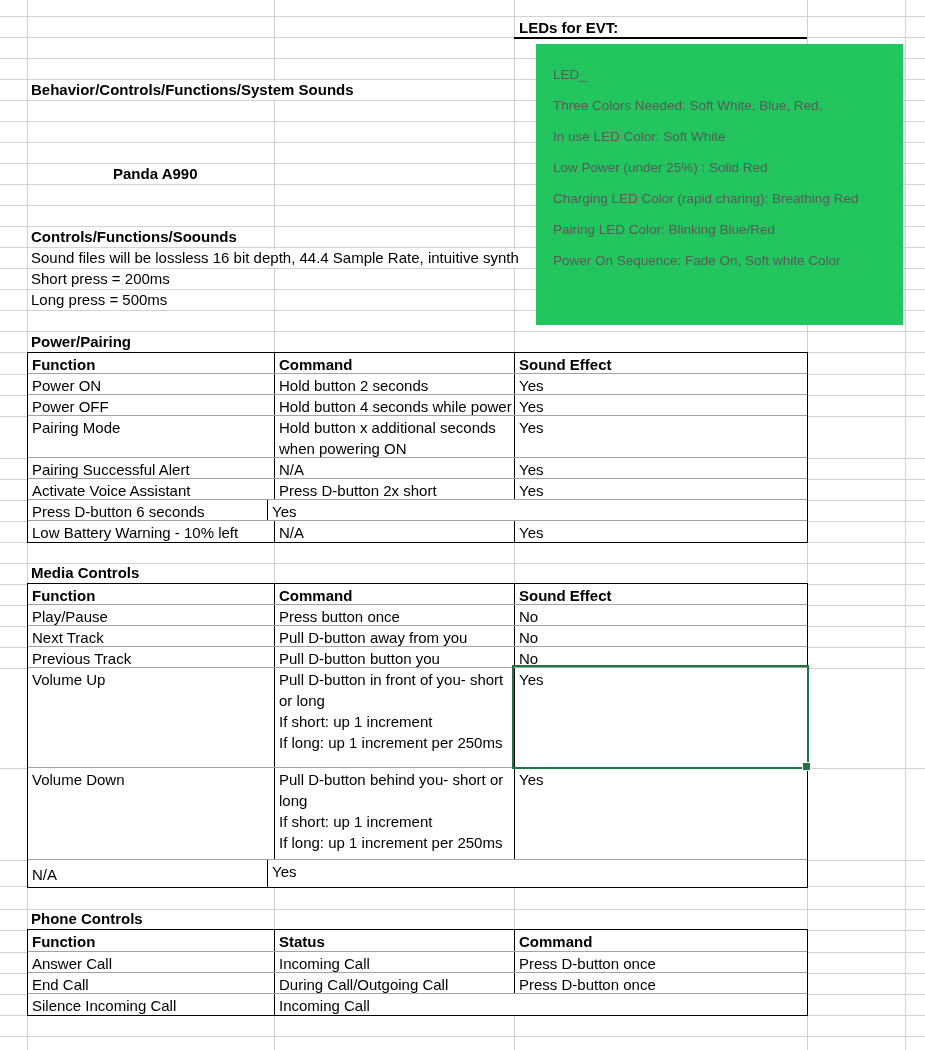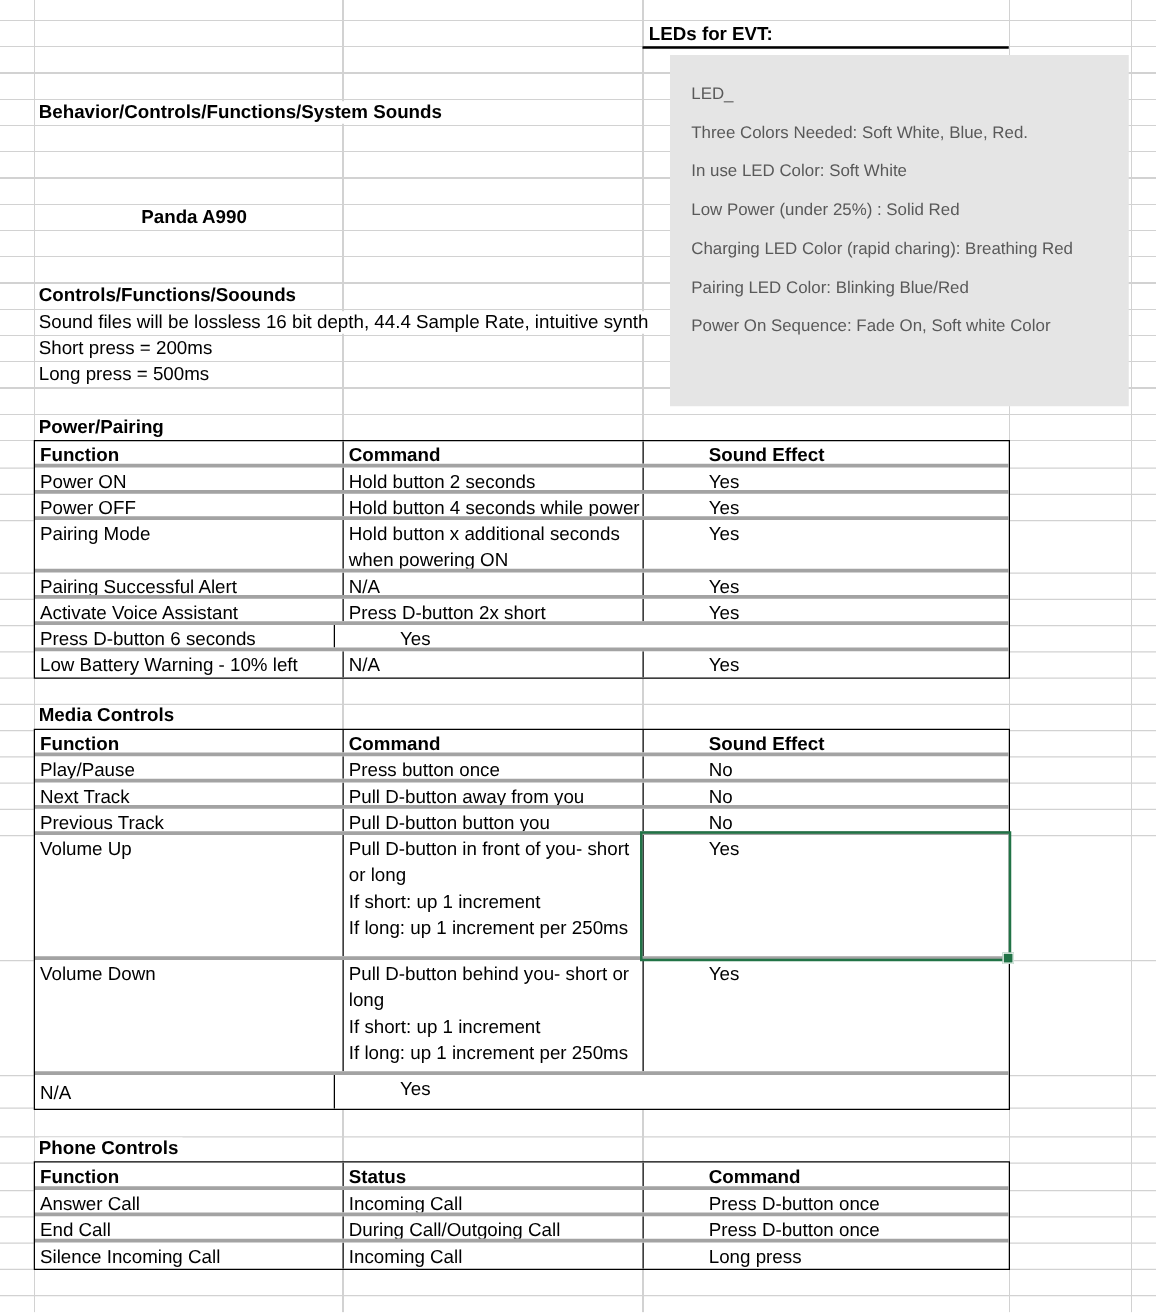--- a/index.html
+++ b/index.html
@@ -21,33 +21,33 @@
     position:absolute;left:0;top:-4px;width:925px;height:358px;pointer-events:none;
     background:repeating-linear-gradient(to bottom,transparent 0 20px,#d2d2d2 20px 21px);
   }
   .hline{position:absolute;left:0;width:925px;height:1px;background:#d2d2d2;pointer-events:none;}
   
   .lbl{position:absolute;background:#fff;white-space:nowrap;line-height:18px;height:18px;padding-right:3px;}
   .b{font-weight:bold;}
   
   #led-title{position:absolute;left:519px;top:19px;font-weight:bold;white-space:nowrap;}
   #led-underline{position:absolute;left:514px;top:37px;width:293px;height:2px;background:#000;}
-  #led-box{position:absolute;left:536px;top:44px;width:367px;height:281px;background:#e5e5e5;
+  #led-box{position:absolute;left:536px;top:44px;width:367px;height:281px;background:#22c55e;
     padding:21px 0 0 17px;box-sizing:border-box;}
   .led-line{height:31px;line-height:20px;font-size:13.5px;color:#595959;white-space:nowrap;}
   
   .sheet-table{position:absolute;left:27px;width:781px;background:#fff;border:1px solid #000;box-sizing:border-box;}
-  .tr{display:flex;border-bottom:3px solid #a3a3a3;box-sizing:border-box;overflow:hidden;}
+  .tr{display:flex;border-bottom:1px solid #a3a3a3;box-sizing:border-box;overflow:hidden;}
   .tr:last-child{border-bottom:none;}
   .td{box-sizing:border-box;border-right:1px solid #000;padding:2px 3px 0 4px;overflow:hidden;
       white-space:nowrap;line-height:19px;}
   .td.wrap{white-space:pre-line;line-height:21px;padding-top:1px;}
   .td.vbottom{display:flex;align-items:flex-end;padding-bottom:3px;}
   .td.pt4{padding-top:5px;}
-  .td:last-child{border-right:none;margin-left:48px;}
+  .td:last-child{border-right:none;}
   .c1{width:247px;} .c2{width:240px;} .c3{flex:1;}
   .th{font-weight:bold;}
   
   #selection{position:absolute;left:512px;top:665px;width:297px;height:104px;
     border:2px solid #217346;box-sizing:border-box;pointer-events:none;}
   #fill-handle{position:absolute;right:-4px;bottom:-4px;width:7px;height:7px;
     background:#217346;border:1px solid #fff;pointer-events:auto;}
 </style>
 </head>
 <body>
@@ -203,21 +203,20 @@
       <div class="td c3">Press D-button once</div>
     </div>
     <div class="tr" style="height:21px">
       <div class="td c1">End Call</div>
       <div class="td c2">During Call/Outgoing Call</div>
       <div class="td c3">Press D-button once</div>
     </div>
     <div class="tr" style="height:21px">
       <div class="td c1">Silence Incoming Call</div>
       <div class="td c2">Incoming Call</div>
-      <div class="td c3">Long press</div>
     </div>
   </div>
 
   <div id="selection">
     <div id="fill-handle"></div>
   </div>
 
 </div>
 
 </body></html>

